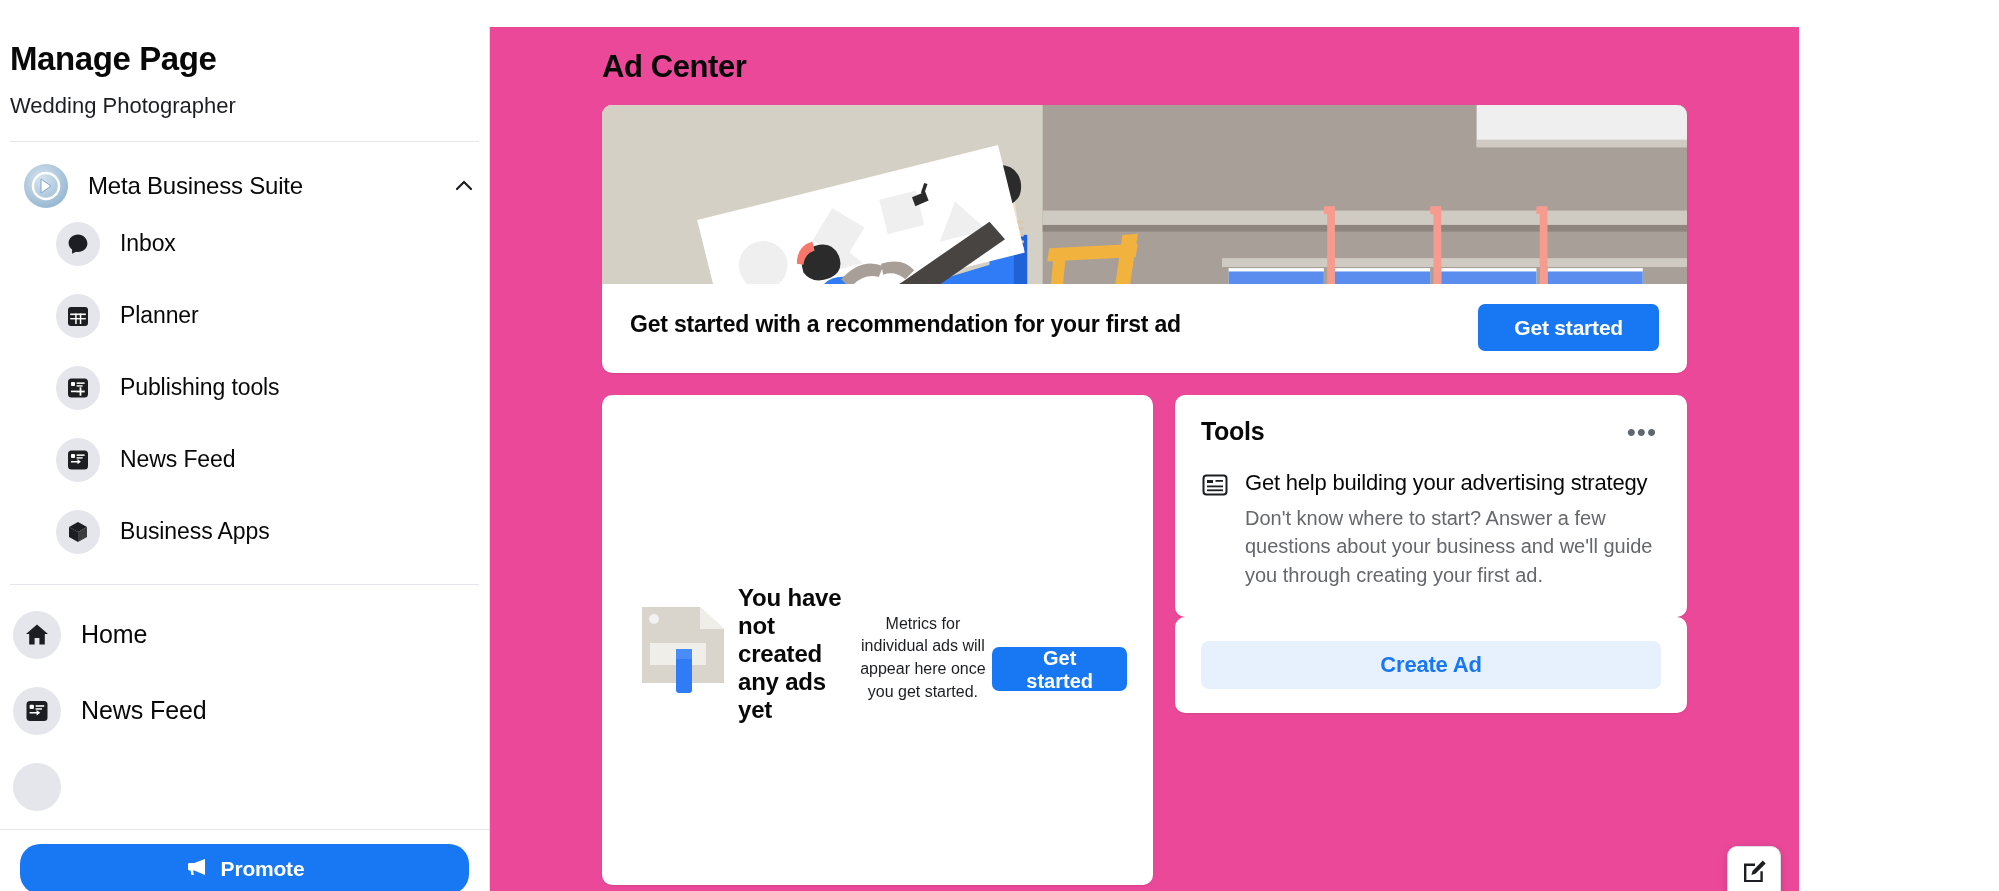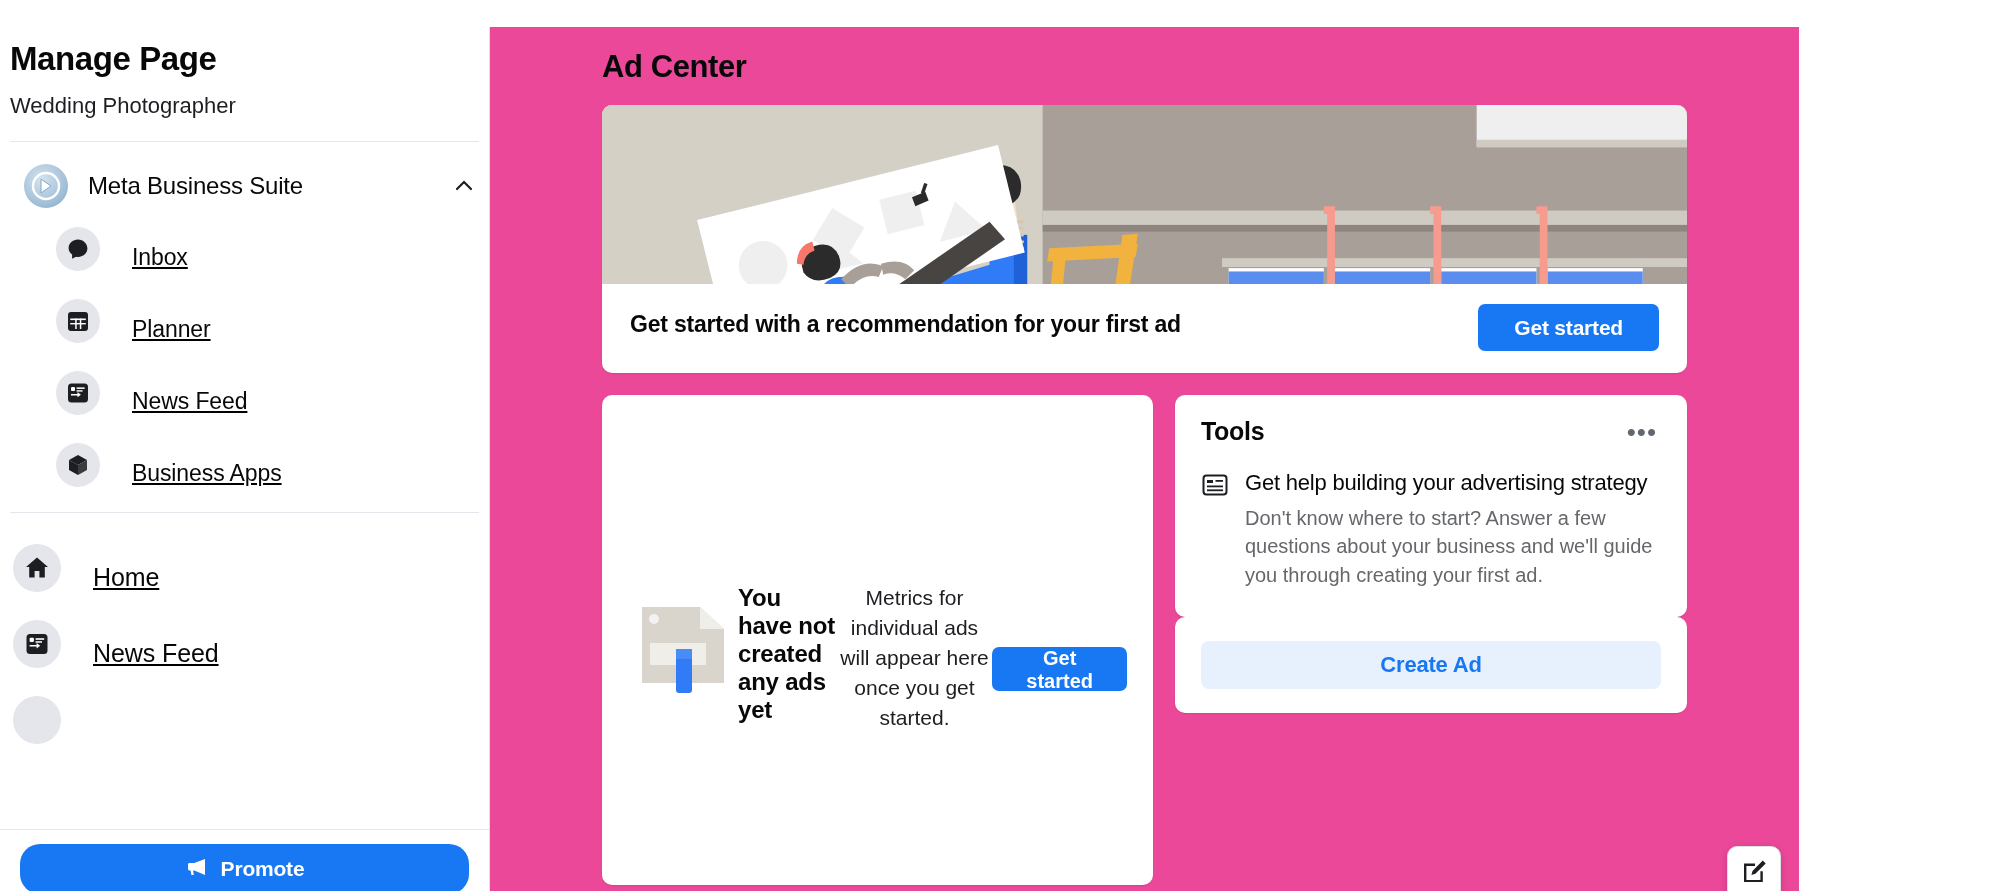--- a/index.html
+++ b/index.html
@@ -42,23 +42,23 @@
     background: radial-gradient(circle at 40% 35%, #d5e3ef 0%, #a9c4da 55%, #7fa8c8 100%);
     display: flex; align-items: center; justify-content: center;
   }
   .mbs-label {
     font-size: 24px; color: #080809; flex: 1;
     letter-spacing: -0.2px;
   }
   .chev { width: 26px; height: 26px; flex: 0 0 26px; }
 
   .nav-item {
-    display: flex; align-items: flex-end; gap: 32px;
+    display: flex; align-items: center; gap: 20px;
     padding: 9px 12px 9px 56px;
-    cursor: pointer; height: 72px; text-decoration: underline;
+    cursor: pointer; height: 72px;
   }
   .nav-ico {
     width: 44px; height: 44px; border-radius: 50%;
     background: #e4e6eb;
     display: flex; align-items: center; justify-content: center;
     flex: 0 0 44px;
   }
   .nav-lbl { font-size: 23px; color: #080809; letter-spacing: -0.1px; }
 
   .sb-div2 { height: 1px; background: #e4e6eb; margin: 16px 10px 12px 10px; }
@@ -149,21 +149,21 @@
     flex: 1; display: flex; flex-direction: row;
     align-items: center; justify-content: center;
     padding-top: 40px;
   }
   .empty-ill { width: 110px; height: 96px; margin-bottom: 26px; }
   .empty-h {
     font-size: 24px; font-weight: bold; color: #080809;
     margin-bottom: 8px; letter-spacing: -0.2px;
   }
   .empty-p {
-    font-size: 21px; color: #1c1e21; text-align: center;
+    font-size: 16px; color: #1c1e21; text-align: center;
     line-height: 1.42; max-width: 430px;
   }
   .empty-btn {
     margin-top: 22px; background: #1877f2; color:#fff;
     border:none; border-radius:7px; height: 44px; padding: 0 34px;
     font-size: 20px; font-weight: bold; cursor: pointer;
     font-family: "Liberation Sans", sans-serif;
   }
 
   .create-card { padding: 24px 26px; margin-bottom: 22px; }
@@ -249,20 +249,34 @@
             <rect x="3" y="4" width="20" height="19" rx="3" fill="#1c1e21"></rect>
             <rect x="5.2" y="10.5" width="15.6" height="1.6" fill="#ffffff"></rect>
             <rect x="5.2" y="15" width="15.6" height="1.4" fill="#ffffff"></rect>
             <rect x="10.2" y="10.5" width="1.5" height="10.5" fill="#ffffff"></rect>
             <rect x="14.8" y="10.5" width="1.5" height="10.5" fill="#ffffff"></rect>
           </svg>
         </span>
         <span class="nav-lbl">Planner</span>
       </div>
 
+      <div class="nav-item">
+        <span class="nav-ico">
+          <svg width="26" height="26" viewBox="0 0 26 26">
+            <rect x="3" y="3.5" width="20" height="19" rx="3.5" fill="#1c1e21"></rect>
+            <rect x="6" y="7" width="4" height="4" rx="1" fill="#ffffff"></rect>
+            <rect x="11.6" y="7.4" width="8" height="1.5" fill="#ffffff"></rect>
+            <rect x="11.6" y="10.2" width="6" height="1.4" fill="#ffffff"></rect>
+            <rect x="11.3" y="15.6" width="8.4" height="1.8" fill="#ffffff"></rect>
+            <rect x="14.6" y="12.3" width="1.8" height="8.4" fill="#ffffff"></rect>
+            <rect x="6" y="15.6" width="5.6" height="1.6" fill="#ffffff"></rect>
+          </svg>
+        </span>
+        <span class="nav-lbl">Publishing tools</span>
+      </div>
 
       <div class="nav-item">
         <span class="nav-ico">
           <svg width="26" height="26" viewBox="0 0 26 26">
             <rect x="3" y="3.5" width="20" height="19" rx="3.5" fill="#1c1e21"></rect>
             <rect x="6" y="7" width="4" height="4" rx="1" fill="#ffffff"></rect>
             <rect x="11.6" y="7.4" width="8" height="1.5" fill="#ffffff"></rect>
             <rect x="11.6" y="10.2" width="6" height="1.4" fill="#ffffff"></rect>
             <path d="M6 20.5 v-5 h6.5 v1.8 l3.4-2.6 -3.4-2.6 v1.8 H6" fill="#ffffff"></path>
           </svg>

